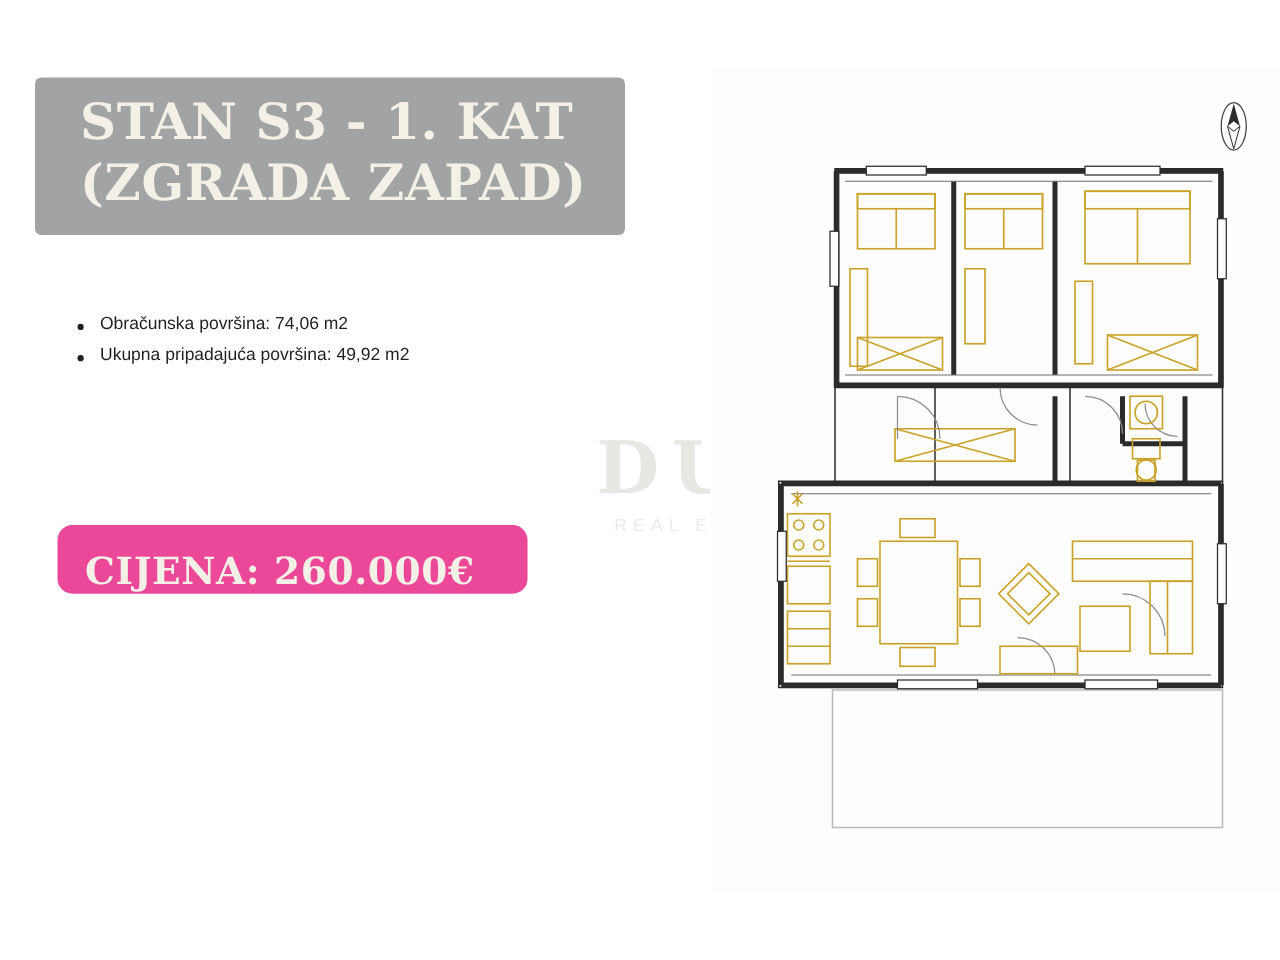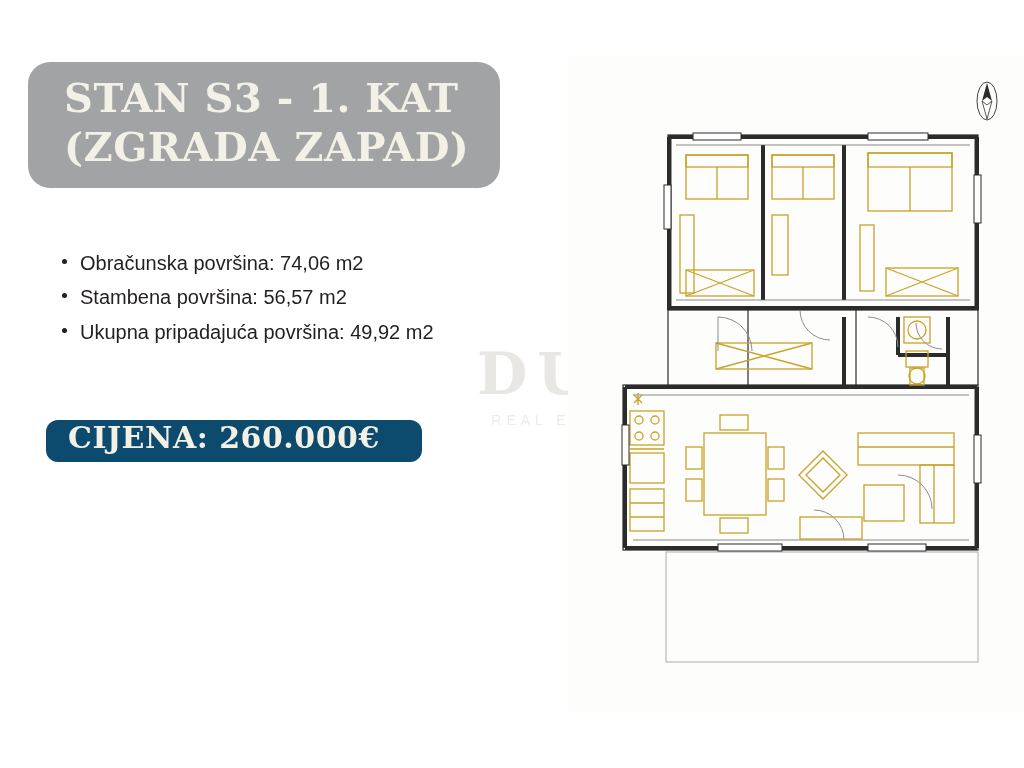--- a/index.html
+++ b/index.html
@@ -26,21 +26,21 @@
   }
 
   #title-badge {
     position: absolute;
     left: 28px;
     top: 62px;
     width: 472px;
     padding: 12px 0 16px 36px;
     box-sizing: border-box;
     background: #a2a3a5;
-    border-radius: 22px;
+    border-radius: 5px;
   }
   #title-badge .line {
     color: #f3f0e6;
     font-family: "DejaVu Serif", serif;
     font-weight: bold;
     font-size: 40px;
     line-height: 1.22;
     letter-spacing: 0.5px;
     white-space: nowrap;
   }
@@ -49,21 +49,21 @@
     position: absolute;
     left: 58px;
     top: 248px;
     width: 470px;
     margin: 0;
     padding: 0;
     list-style: none;
   }
   #features li {
     position: relative;
-    font-size: 20px;
+    font-size: 14px;
     color: #231f20;
     line-height: 1.52;
     padding-left: 22px;
     margin-bottom: 4px;
   }
   #features li::before {
     content: "";
     position: absolute;
     left: 4px;
     top: 11px;
@@ -71,25 +71,25 @@
     height: 5px;
     border-radius: 50%;
     background: #231f20;
   }
 
   #price-badge {
     position: absolute;
     left: 46px;
     top: 420px;
     width: 376px;
-    height: 42px;
-    background: #0c4a6e;
+    height: 55px;
+    background: #ec4899;
     border-radius: 12px;
     display: flex;
-    align-items: flex-start;
+    align-items: flex-end;
   }
   #price-badge .price-text {
     color: #f3f0e6;
     font-family: "DejaVu Serif", serif;
     font-weight: bold;
     font-size: 30px;
     letter-spacing: 0.5px;
     padding-left: 22px;
     white-space: nowrap;
   }
@@ -144,21 +144,20 @@
 
 <div id="left-panel">
 
   <div id="title-badge">
     <div class="line">STAN S3 - 1. KAT</div>
     <div class="line">(ZGRADA ZAPAD)</div>
   </div>
 
   <ul id="features">
     <li>Obračunska površina: 74,06 m2</li>
-    <li>Stambena površina: 56,57 m2</li>
     <li>Ukupna pripadajuća površina: 49,92 m2</li>
   </ul>
 
   <div id="price-badge">
     <span class="price-text">CIJENA:  260.000€</span>
   </div>
 
 </div>
 
 <div id="watermark">

